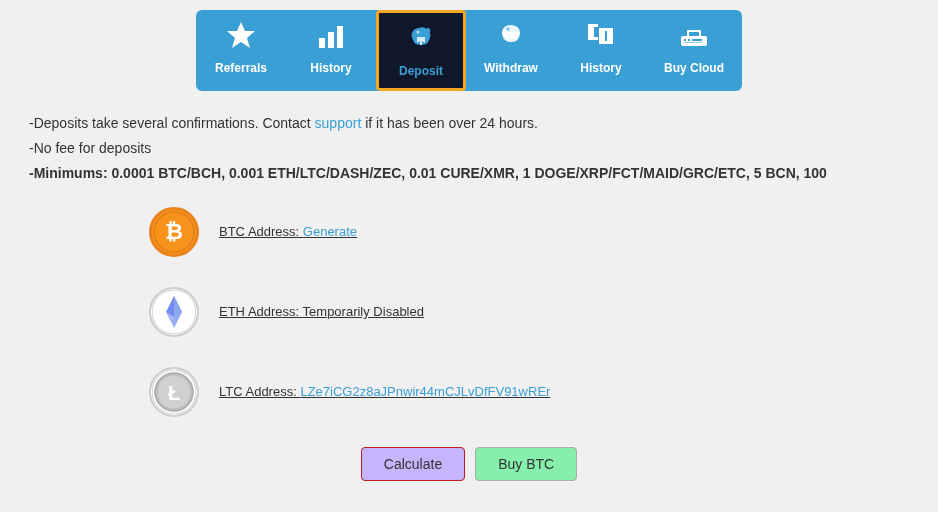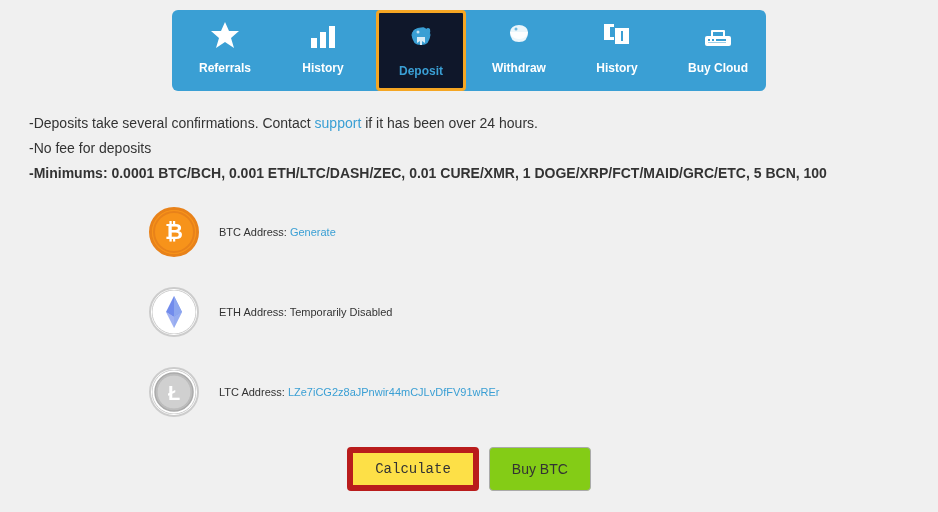--- a/index.html
+++ b/index.html
@@ -27,21 +27,20 @@
     .nav-item {
       display: flex;
       flex-direction: column;
       align-items: center;
       padding: 10px 18px;
       color: white;
       cursor: pointer;
       text-decoration: none;
       min-width: 90px;
       border-radius: 4px;
-      margin-left: 8px;
     }
 
     .nav-item.active {
       background: #0f172a;
       border: 3px solid #f5a623;
       color: #3a9fd4;
       border-radius: 4px;
     }
 
     .nav-item .icon {
@@ -105,22 +104,23 @@
       background: white;
       border: 2px solid #ccc;
     }
 
     .coin-icon.ltc {
       background: white;
       border: 2px solid #ccc;
     }
 
     .coin-text {
-      font-size: 11px;
+      font-size: 13px;
       color: #333;
+      text-decoration: underline;
     }
 
     .coin-text a, .generate-link {
       color: #3a9fd4;
       text-decoration: none;
     }
 
     .buttons-row {
       display: flex;
       justify-content: center;
@@ -132,27 +132,26 @@
       padding: 8px 22px;
       font-size: 14px;
       border-radius: 4px;
       border: 1px solid #ccc;
       cursor: pointer;
       background: white;
       color: #333;
     }
 
     .btn-calculate {
-      background: #fde047;
-      border: 6px solid #b91c1c;
-      font-family: Liberation Mono, monospace;
+      background: #c4b5fd;
+      border: 1px solid #b91c1c;
     }
 
     .btn-buy {
-      background: #84cc16;
+      background: #86efac;
       border: 1px solid #aaa;
     }
   </style>
 </head>
 <body>
 
 <div class="nav-bar">
   <div class="nav-container">
 
     <div class="nav-item">

